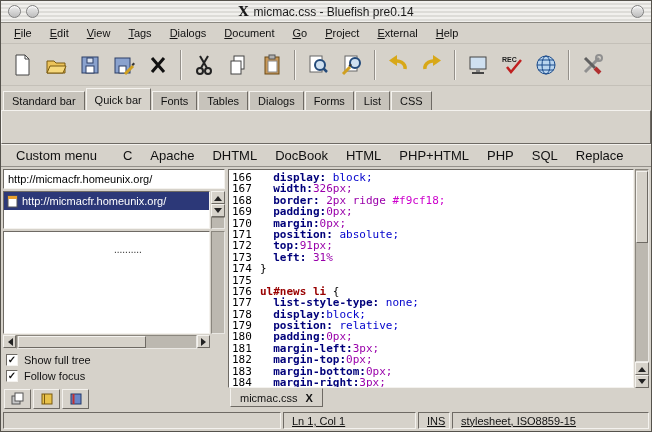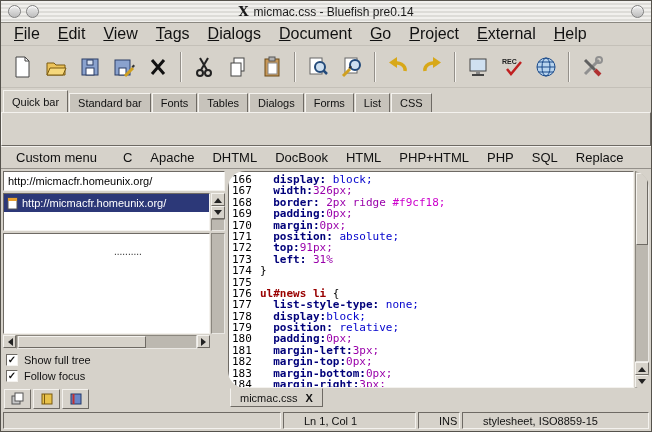--- a/index.html
+++ b/index.html
@@ -33,21 +33,21 @@
     position:absolute; left:0; right:0; top:0; bottom:0;
     display:flex; align-items:center; justify-content:center; gap:5px;
     font-size:12px; color:#1a1a1a;
   }
   .tb-xicon { font-family:"DejaVu Serif", serif; font-weight:bold; font-size:13px; line-height:13px; }
   
   .menubar {
     flex:0 0 21px; display:flex; align-items:center;
     padding-left:4px; border-bottom:1px solid #c4c0b8; background:#d6d2ca;
   }
-  .menu-item { display:inline-block; font-size:16px; padding:2px 9px; cursor:default; }
+  .menu-item { display:inline-block; font-size:11px; padding:2px 9px; cursor:default; }
   .menu-item::first-letter { text-decoration:underline; }
   
   .toolbar {
     flex:0 0 42px; display:flex; align-items:center;
     padding:0 4px; border-bottom:1px solid #c4c0b8;
   }
   .tbtn { width:34px; height:34px; display:flex; align-items:center; justify-content:center; }
   .tsep { width:0; border-left:1px solid #94908a; border-right:1px solid #f4f2ee; height:30px; margin:0 5px; }
   
   .ntabs { flex:0 0 24px; display:flex; align-items:flex-end; padding-left:2px; }
@@ -115,21 +115,21 @@
   .cb-box { width:12px; height:12px; background:#fff;
             border:1px solid; border-color:#6e6a64 #f4f2ee #f4f2ee #6e6a64;
             display:flex; align-items:center; justify-content:center;
             font-size:10px; font-weight:bold; color:#111; line-height:10px; }
   .side-tabs { flex:0 0 24px; display:flex; align-items:flex-end; gap:2px; padding:2px 0 0 1px; }
   .side-tab { width:27px; height:20px; display:flex; align-items:center; justify-content:center;
               background:#d6d2ca; border:1px solid; border-color:#f4f2ee #6e6a64 #6e6a64 #f4f2ee; }
 
   
   .editor-col { flex:1 1 auto; display:flex; flex-direction:column; overflow:hidden; }
-  .editor-wrap { flex:1 1 auto; display:flex; overflow:hidden;border-radius:17px; }
+  .editor-wrap { flex:1 1 auto; display:flex; overflow:hidden; }
   .code-area {
     flex:1 1 auto; background:#fff; overflow:hidden;
     border:1px solid; border-color:#6e6a64 #f4f2ee #f4f2ee #6e6a64;
     padding:2px 0 0 3px;
     font-family:"DejaVu Sans Mono", monospace;
     font-size:11px; line-height:11.4px; white-space:pre; cursor:text;
   }
   .code-line { height:11.4px; }
   .ln { display:inline-block; width:21px; margin-right:7px; color:#000; }
   .seg-t { color:#000; }
@@ -146,22 +146,22 @@
   .doc-tab {
     height:19px; display:flex; align-items:center; gap:8px; padding:0 9px;
     font-size:11px; background:#d6d2ca;
     border:1px solid; border-color:#d6d2ca #6e6a64 #6e6a64 #f4f2ee;
   }
   .doc-close { font-weight:bold; font-size:11px; }
   
   .statusbar { flex:0 0 20px; display:flex; gap:2px; padding:1px 2px 2px 2px; }
   .status-seg {
     border:1px solid; border-color:#6e6a64 #f4f2ee #f4f2ee #6e6a64;
-    font-size:11px; display:flex; align-items:center; padding:0 20px;
-    white-space:nowrap; overflow:hidden;
+    font-size:11px; display:flex; align-items:center; padding:0 8px;
+    white-space:nowrap; overflow:hidden;text-decoration:underline;
   }
   .seg-msg { flex:0 0 278px; } .seg-cursor { flex:0 0 133px; } .seg-ins { flex:0 0 32px; } .seg-doctype { flex:1 1 auto; }
   svg { display:block; }
 </style>
 </head>
 <body>
 
 <div class="window">
 
   <div class="titlebar">
@@ -299,22 +299,22 @@
       <svg width="24" height="24">
           <line x1="5" y1="19" x2="19" y2="5" stroke="#909090" stroke-width="3"></line>
           <circle cx="19" cy="5" r="3" fill="none" stroke="#909090" stroke-width="2"></circle>
           <line x1="5" y1="5" x2="15" y2="15" stroke="#606060" stroke-width="3"></line>
           <line x1="15" y1="15" x2="20" y2="20" stroke="#b03030" stroke-width="4"></line>
         </svg>
     </div>
   </div>
 
   <div class="ntabs">
+    <span class="ntab">Standard bar</span>
     <span class="ntab active">Quick bar</span>
-    <span class="ntab">Standard bar</span>
     <span class="ntab">Fonts</span>
     <span class="ntab">Tables</span>
     <span class="ntab">Dialogs</span>
     <span class="ntab">Forms</span>
     <span class="ntab">List</span>
     <span class="ntab">CSS</span>
   </div>
   <div class="quickpanel"></div>
 
   <div class="custommenu">

